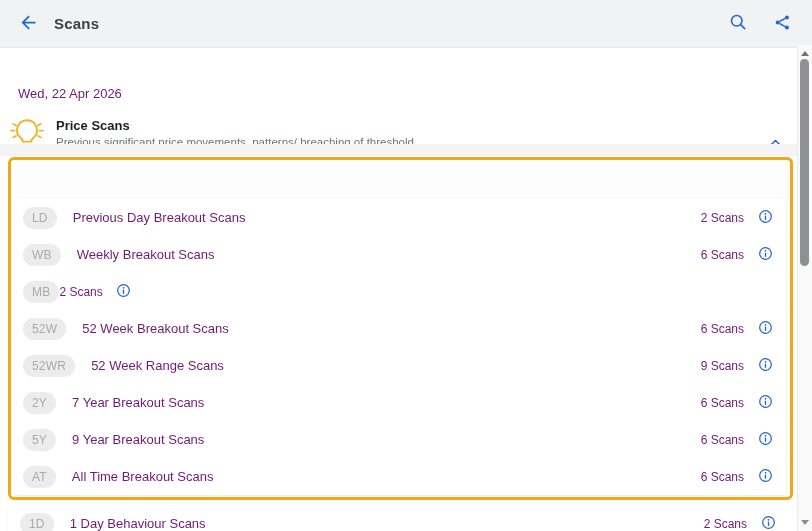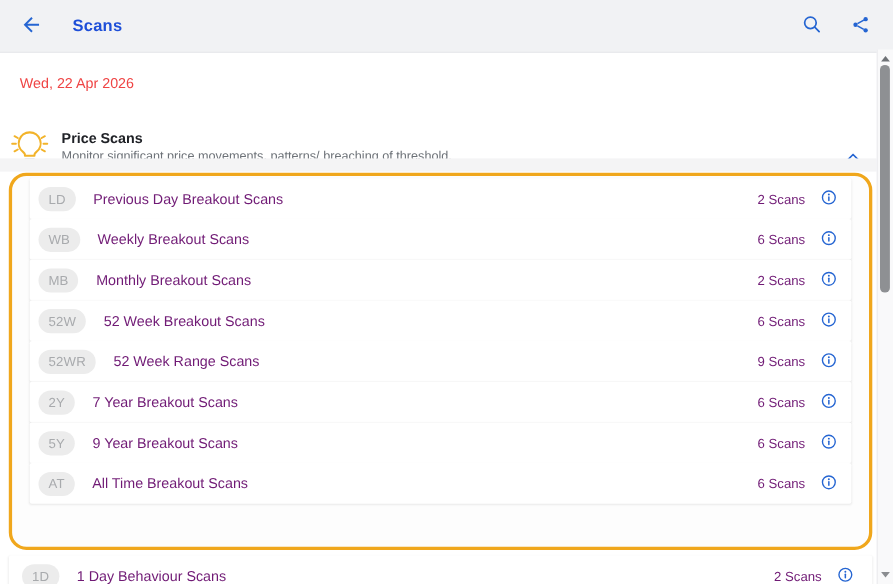--- a/index.html
+++ b/index.html
@@ -18,22 +18,22 @@
     border-bottom: 1px solid #e7e8ea;
     display: flex; align-items: center;
     z-index: 5;
   }
   .back-btn {
     width: 36px; height: 36px; margin-left: 10px;
     display: flex; align-items: center; justify-content: center;
     background: transparent; border: none; cursor: pointer;
   }
   .page-title {
-    font-size: 15px; font-weight: 700; color: #1d4ed8;
-    margin-left: 20px; letter-spacing: 0.2px;
+    font-size: 15px; font-weight: 700; color: #404040;
+    margin-left: 8px; letter-spacing: 0.2px;
   }
   .header-spacer { flex: 1; }
   .hdr-icon-btn {
     width: 36px; height: 36px;
     display: flex; align-items: center; justify-content: center;
     background: transparent; border: none; cursor: pointer;
   }
   .hdr-icon-btn.search { margin-right: 8px; }
   .hdr-icon-btn.share { margin-right: 12px; }
 
@@ -61,22 +61,22 @@
     position: absolute; left: 2px; top: 14px; width: 9px; height: 207px;
     background: #8e9093; border-radius: 5px; cursor: pointer;
   }
 
   
   .content {
     position: absolute; left: 0; top: 48px; width: 797px; height: 483px;
     background: #ffffff;
   }
   .date-label {
-    position: absolute; left: 18px; top: 20px;
-    font-size: 13px; color: #ef4444;
+    position: absolute; left: 18px; top: 38px;
+    font-size: 13px; color: #701a75;
   }
 
   
   .section-header { position: absolute; left: 0; top: 64px; width: 100%; height: 50px; }
   .bulb-wrap { position: absolute; left: 8px; top: 2px; }
   .section-title {
     position: absolute; left: 56px; top: 6px;
     font-size: 13px; font-weight: 700; color: #202227;
   }
   .section-desc {
@@ -90,24 +90,24 @@
   }
 
   .divider-band {
     position: absolute; left: 0; top: 96px; width: 100%; height: 12px;
     background: #f4f4f5;
   }
 
   
   .scan-box {
     position: absolute; left: 8px; top: 109px; width: 785px; height: 343px;
-    border: 3px solid #f0a71c; border-radius: 16px;
+    border: 3px solid #f0a71c; border-radius: 6px;
     background: #fdfdfd;
-    padding: 2px 16px;
-    display: flex; flex-direction: column; justify-content: flex-start;
+    padding: 2px 4px;
+    display: flex; flex-direction: column; justify-content: flex-end;
   }
   .scan-row {
     height: 37px; display: flex; align-items: center;
     background: #ffffff; border-radius: 2px;
     box-shadow: 0 1px 2px rgba(0,0,0,0.08);
     padding: 0 12px 0 8px;
     cursor: pointer;
   }
   .scan-badge {
     min-width: 24px; text-align: center;
@@ -193,21 +193,21 @@
         </g>
         <path d="M22 7 a11.5 11.5 0 0 1 6.8 20.8 c-1.1 .9 -1.8 1.8 -1.8 2.9 v1 h-10 v-1 c0 -1.1 -.7 -2 -1.8 -2.9 A11.5 11.5 0 0 1 22 7 z" fill="none" stroke="#f2b32a" stroke-width="2.2" stroke-linejoin="round"></path>
         <g stroke="#b6bac0" stroke-width="2.2" stroke-linecap="round" fill="none">
           <line x1="17.5" y1="35.5" x2="26.5" y2="35.5"></line>
           <line x1="18" y1="39" x2="26" y2="39"></line>
           <path d="M19.5 42.5 h5"></path>
         </g>
       </svg>
     </span>
     <div class="section-title">Price Scans</div>
-    <div class="section-desc">Monitor significant price movements, patterns/ breaching of threshold.</div>
+    <div class="section-desc">Previous significant price movements, patterns/ breaching of threshold.</div>
     <button class="collapse-btn">
       <span>
         <svg width="15" height="12" viewBox="0 0 24 18">
             <path d="M5 13.5 L12 6.5 L19 13.5" fill="none" stroke="#2565d2" stroke-width="2.4" stroke-linecap="round" stroke-linejoin="round"></path>
           </svg>
       </span>
     </button>
   </div>
 
   <div class="divider-band"></div>
@@ -235,21 +235,20 @@
           <span><svg width="15" height="15" viewBox="0 0 24 24">
               <circle cx="12" cy="12" r="9.3" fill="none" stroke="#2565d2" stroke-width="2"></circle>
               <circle cx="12" cy="7.6" r="1.4" fill="#2565d2"></circle>
               <rect x="10.9" y="10.2" width="2.2" height="7.2" rx="1.1" fill="#2565d2"></rect>
             </svg></span>
         </button>
     </div>
 
     <div class="scan-row">
       <span class="scan-badge">MB</span>
-      <span class="scan-label">Monthly Breakout Scans</span>
       <span class="scan-count">2 Scans</span>
       <button class="info-btn">
           <span><svg width="15" height="15" viewBox="0 0 24 24">
               <circle cx="12" cy="12" r="9.3" fill="none" stroke="#2565d2" stroke-width="2"></circle>
               <circle cx="12" cy="7.6" r="1.4" fill="#2565d2"></circle>
               <rect x="10.9" y="10.2" width="2.2" height="7.2" rx="1.1" fill="#2565d2"></rect>
             </svg></span>
         </button>
     </div>
 

